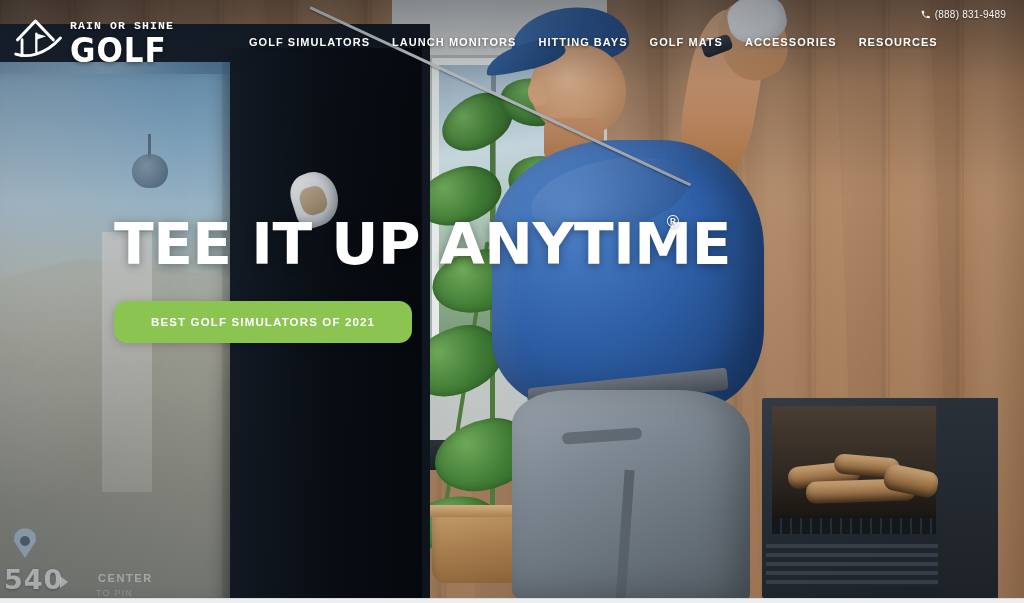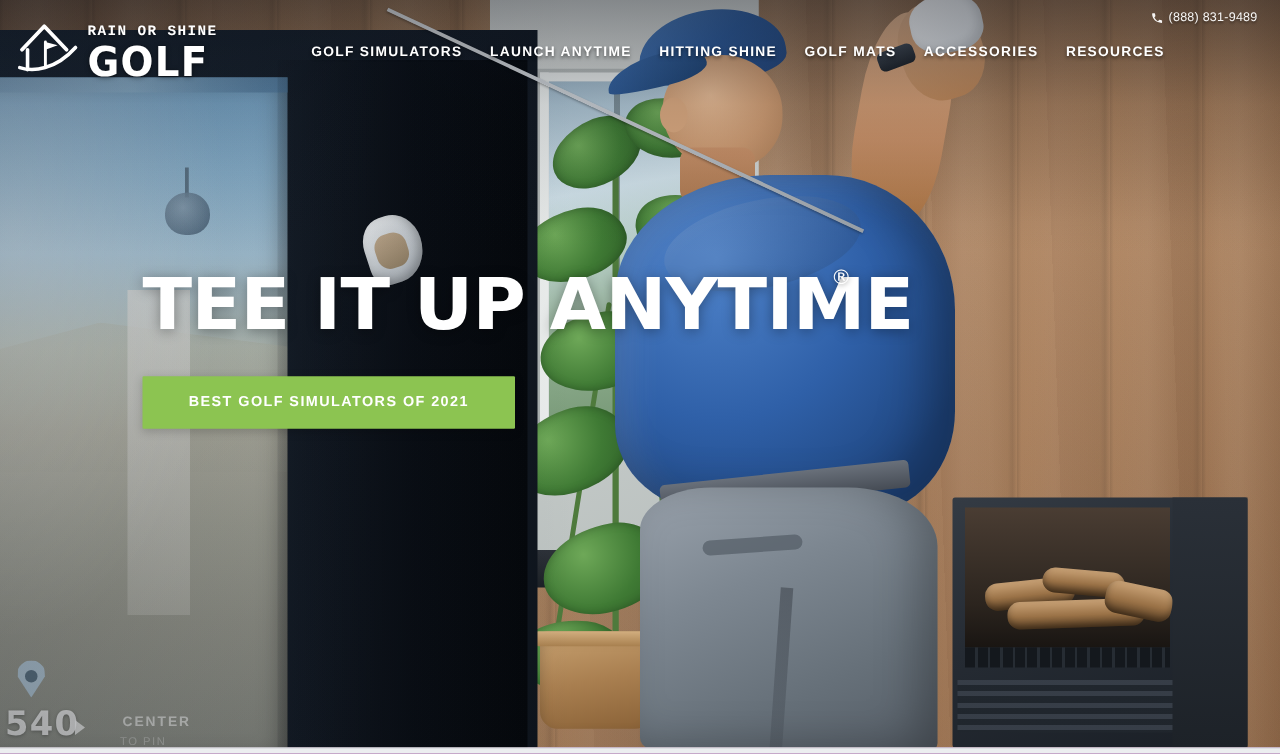--- a/index.html
+++ b/index.html
@@ -391,21 +391,21 @@
     color:#ffffff; font-size:14.5px; font-weight:700;
     letter-spacing:0.05px;
     text-shadow:0 1px 6px rgba(0,0,0,0.5);
     white-space:nowrap;
   }
   .cta {
     display:inline-block; margin-top:28px;
     background:#8cc451; color:#ffffff;
     font-size:11.5px; font-weight:700; letter-spacing:1.15px;
     padding:15px 37px; text-decoration:none;
-    border:none; border-radius:1px; cursor:pointer;
+    border:none; border-radius:13px; cursor:pointer;
     font-family:"Liberation Sans", sans-serif;
     box-shadow:0 2px 8px rgba(0,0,0,0.18);
   }
 
   
   .page-edge {
     position:absolute; left:0; bottom:0; width:1024px; height:5px;
     background:#eceef0;
     border-top:1px solid #d9dcdf;
   }
@@ -524,22 +524,22 @@
         </svg>
       </span>
       <span class="logo-text">
         <span class="logo-top">RAIN OR SHINE</span>
         <span class="logo-bottom">GOLF</span>
       </span>
     </a>
 
     <nav class="mainnav">
       <a class="nav-item" href="#">GOLF SIMULATORS</a>
-      <a class="nav-item" href="#">LAUNCH ANYTIME</a>
-      <a class="nav-item" href="#">HITTING SHINE</a>
+      <a class="nav-item" href="#">LAUNCH MONITORS</a>
+      <a class="nav-item" href="#">HITTING BAYS</a>
       <a class="nav-item" href="#">GOLF MATS</a>
       <a class="nav-item" href="#">ACCESSORIES</a>
       <a class="nav-item" href="#">RESOURCES</a>
     </nav>
 
     <div class="hero-content">
       <h1 class="headline">
         <span>TEE IT UP ANYTIME</span>
         <span class="reg-mark">®</span>
       </h1>

